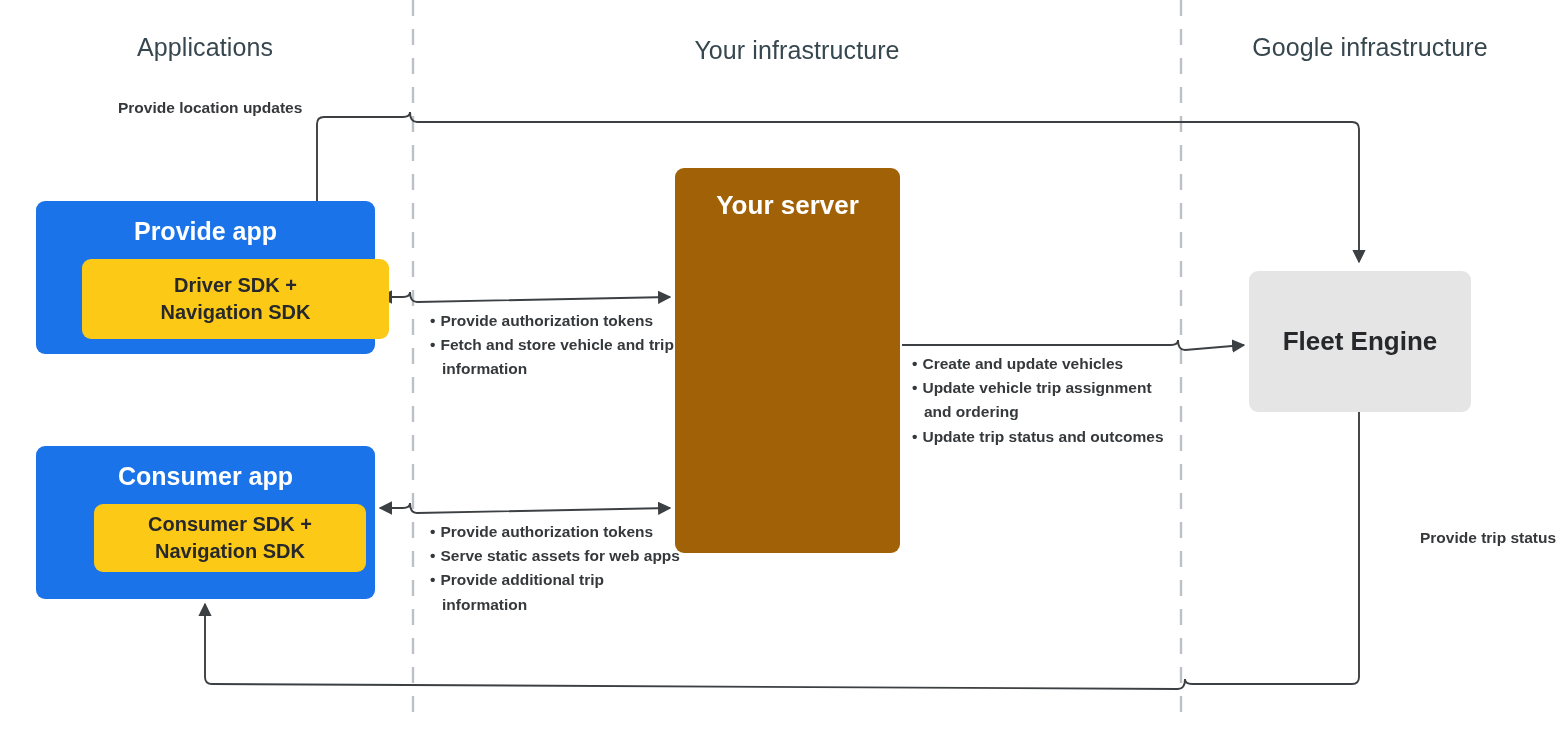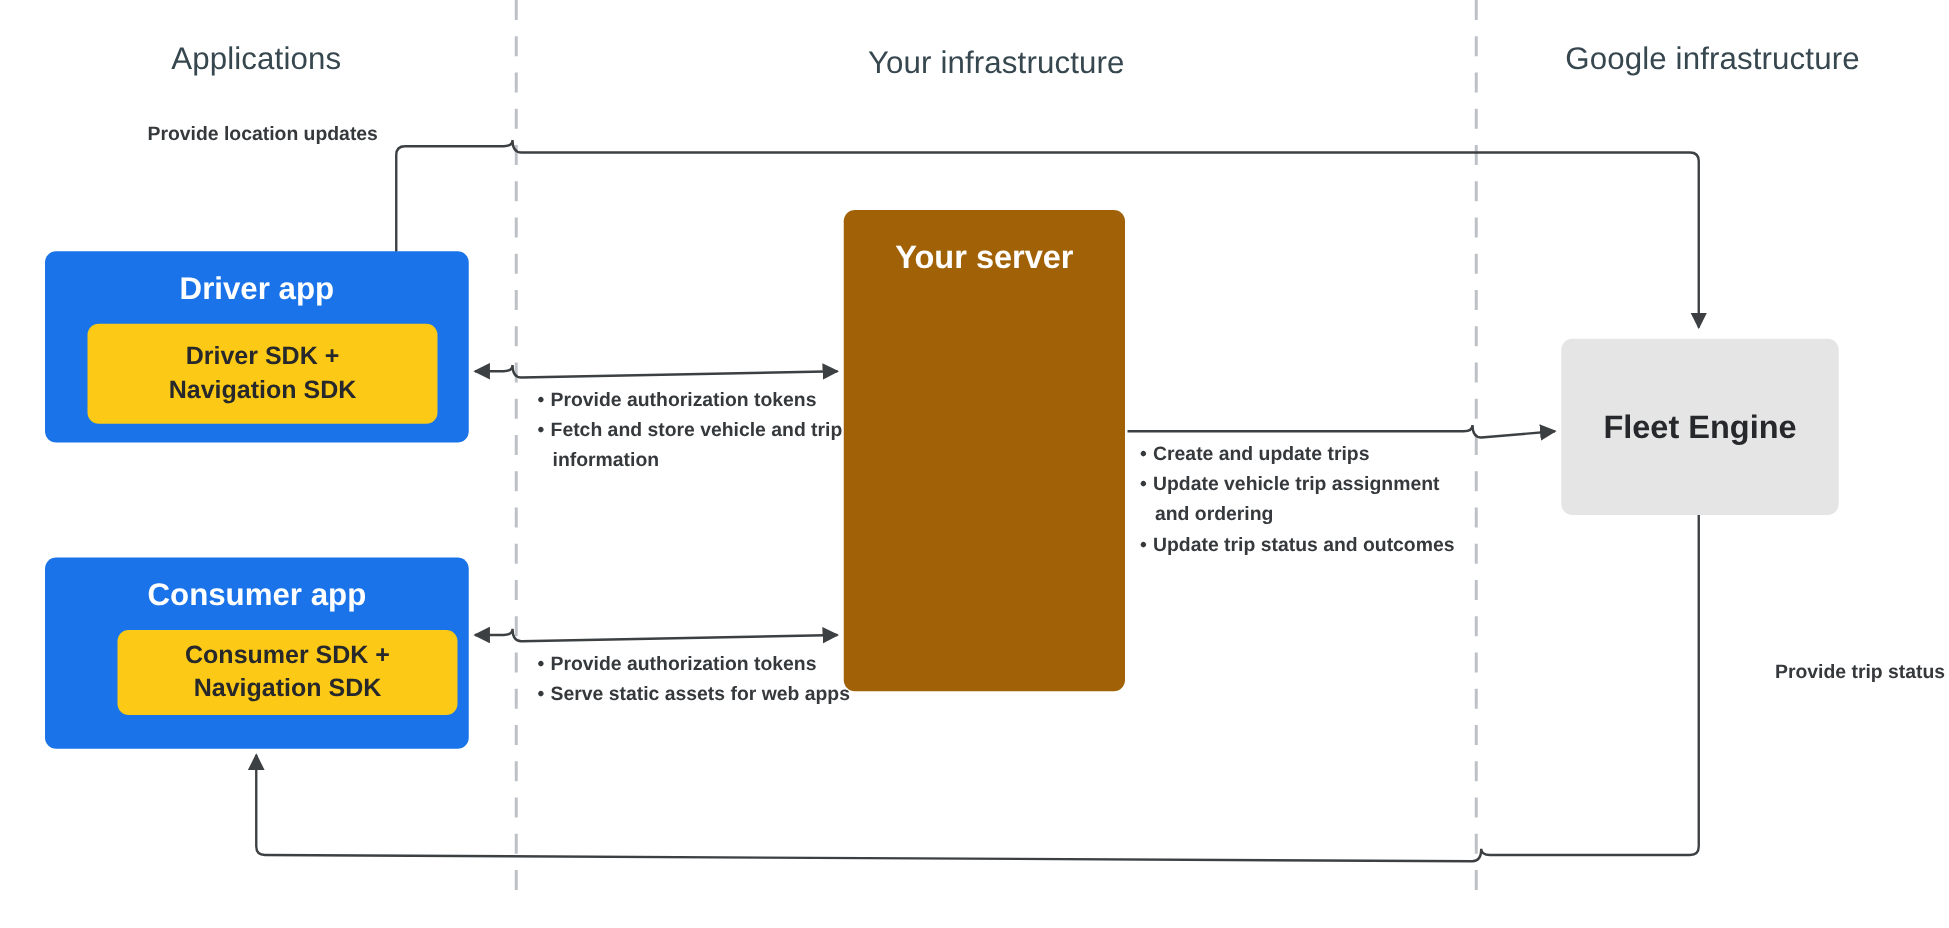--- a/index.html
+++ b/index.html
@@ -89,22 +89,22 @@
   </div>
 
   <div class="note" style="left:118px;top:96px;">
     <span>Provide location updates</span>
   </div>
   <div class="note" style="left:1420px;top:526px;">
     <span>Provide trip status</span>
   </div>
 
   <div class="node app-box" style="left:36px;top:201px;width:339px;height:153px;">
-    <div class="app-title" style="top:16px;">Driver app</div>
-    <div class="sdk-box" style="left:34px;top:58px;width:280px;height:80px;">
+    <div class="app-title" style="top:16px;">Provide app</div>
+    <div class="sdk-box" style="left:46px;top:58px;width:307px;height:80px;">
       <div class="sdk-text">
         <div>Driver SDK +</div>
         <div>Navigation SDK</div>
       </div>
     </div>
   </div>
 
   <div class="node app-box" style="left:36px;top:446px;width:339px;height:153px;">
     <div class="app-title" style="top:16px;">Consumer app</div>
     <div class="sdk-box" style="left:34px;top:58px;width:272px;height:68px;margin-left:24px;">
@@ -124,21 +124,22 @@
   </div>
 
   <ul class="bullets" style="left:430px;top:309px;width:250px;">
     <li>Provide authorization tokens</li>
     <li>Fetch and store vehicle and trip information</li>
   </ul>
 
   <ul class="bullets" style="left:430px;top:520px;width:250px;">
     <li>Provide authorization tokens</li>
     <li>Serve static assets for web apps</li>
+    <li>Provide additional trip information</li>
   </ul>
 
   <ul class="bullets" style="left:912px;top:352px;width:258px;">
-    <li>Create and update trips</li>
+    <li>Create and update vehicles</li>
     <li>Update vehicle trip assignment and ordering</li>
     <li>Update trip status and outcomes</li>
   </ul>
 
 </div>
 
 </body></html>

